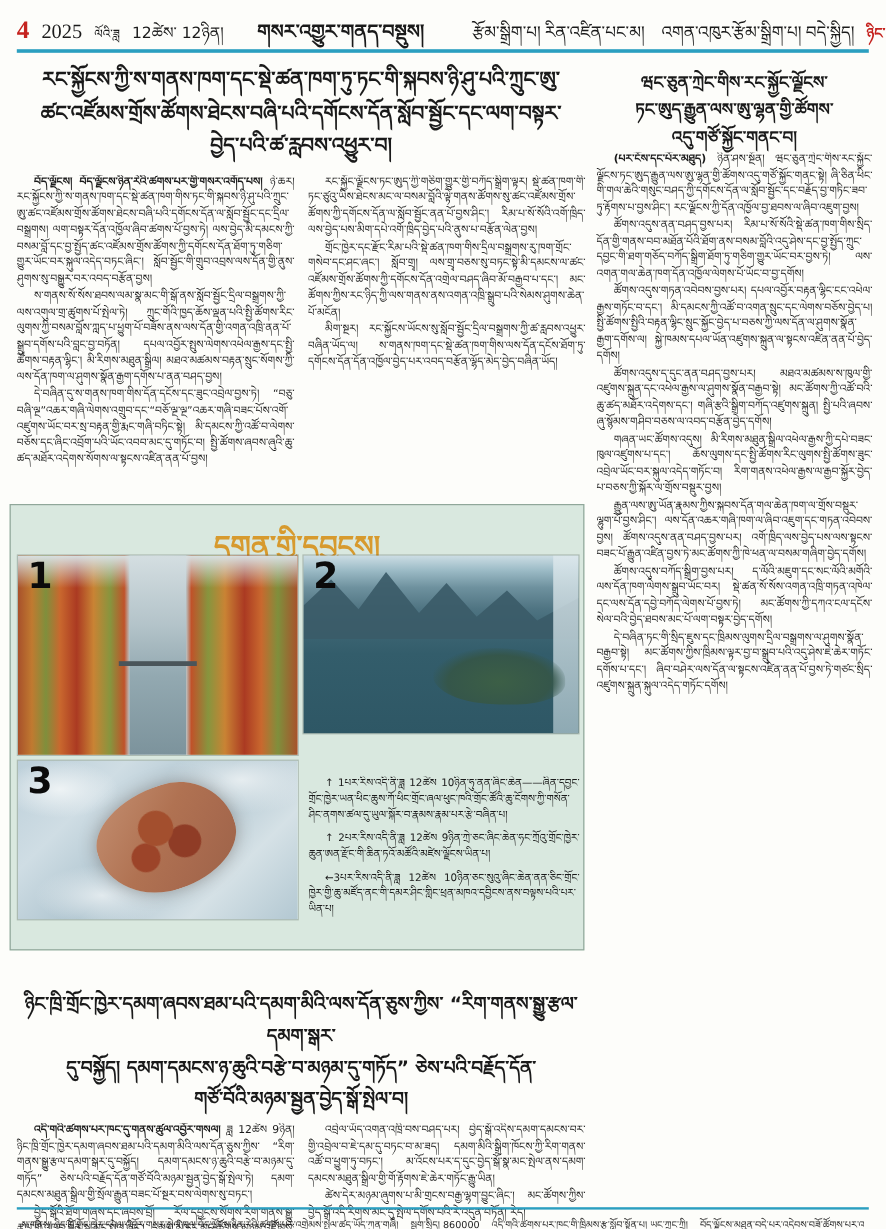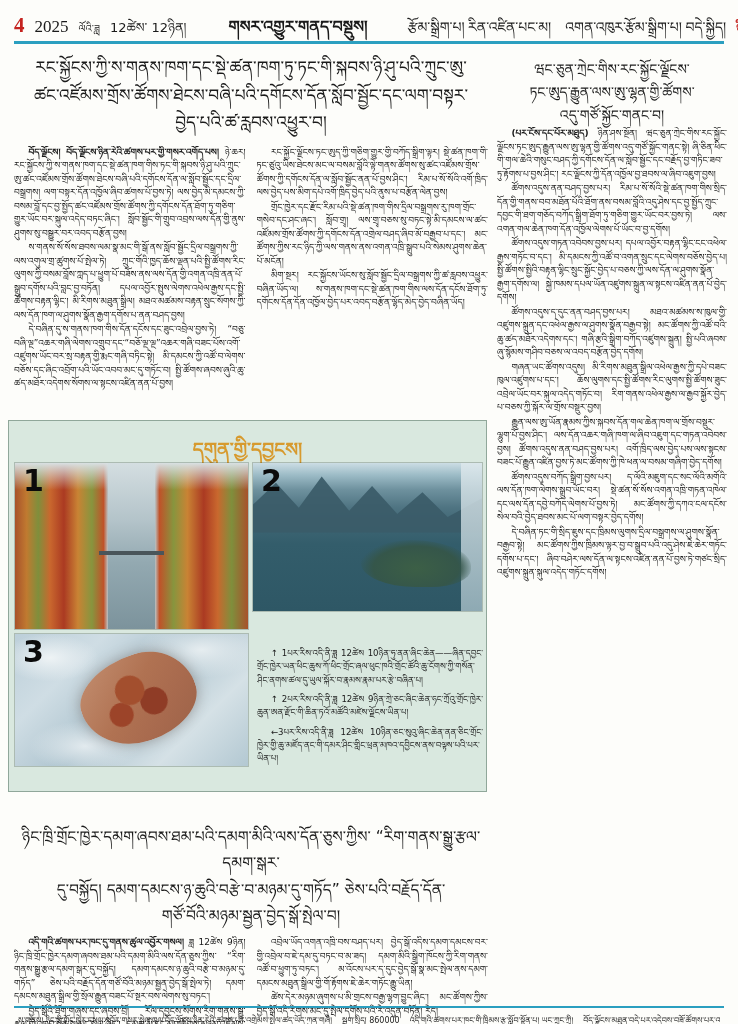--- a/index.html
+++ b/index.html
@@ -8,41 +8,41 @@
     position:relative; width:738px; height:1024px; overflow:hidden;
     background:#fdfdfa; font-family:"DejaVu Sans","Liberation Sans",sans-serif; color:#1a1a1a;
   }
   
   .header { position:absolute; top:9px; left:14px; right:14px; height:30px;
     display:flex; align-items:baseline; gap:10px; white-space:nowrap; }
   .page-num { color:#c5231f; font-family:"Liberation Serif",serif; font-size:21px; font-weight:bold; }
   .year { font-family:"Liberation Serif",serif; font-size:17px; }
   .date-small { font-size:10px; }
   .date-big { font-size:13px; }
-  .masthead { font-size:16px; font-weight:bold; margin-left:32px; }
+  .masthead { font-size:16px; font-weight:bold; margin-left:18px; }
   .editors { font-size:14px; margin-left:30px; display:flex; gap:14px;font-family:Liberation Serif, serif; }
   .paper-name { color:#c5231f; font-size:12px; font-weight:bold; margin-left:auto; }
   .rule-teal { position:absolute; left:14px; right:14px; height:3px; background:#2b9fc0; }
   .rule-top { top:41px; }
   .rule-bottom { top:1006px; height:2px; }
   
-  .hl { text-align:center; font-weight:normal; }
+  .hl { text-align:center; font-weight:bold; }
   .body-cols { display:flex; gap:11px; }
   .col { text-align:justify; overflow:hidden; font-size:9px; line-height:1.5; }
   .col p, .caps p { text-indent:1.6em; margin-bottom:1px; }
   .lead { font-weight:bold; }
   
   .art-top { position:absolute; top:54px; left:14px; width:474px; }
   .art-top .hl { font-size:17px; line-height:1.62; }
   .art-top .body-cols { margin-top:9px;gap:11px; }
   .art-top .col { width:232px; height:256px; }
   
   .photo-box { position:absolute; top:420px; left:8px; width:479px; height:372px;
     background:#d9e8df; border:1px solid #90a79a; }
-  .photo-title { text-align:center; color:#d79a2e; font-size:19px; font-weight:bold; padding-top:7px; }
+  .photo-title { text-align:center; color:#d79a2e; font-size:24px; font-weight:bold; padding-top:7px; }
   .photo { position:absolute; overflow:hidden; box-shadow:0 0 0 1px rgba(40,50,45,.25); }
   .pnum { position:absolute; top:0; left:8px; font-size:30px; font-weight:bold; color:#0b0b0b; z-index:3; }
   .photo-1 { left:6px; top:42px; width:233px; height:166px;
     background:linear-gradient(90deg,#a8512b 0%,#c07a30 5%,#7f8f3c 10%,#c9682e 15%,#ab3a22 21%,#c98334 27%,#87953e 33%,#c05229 38%,#b9c9cd 40%,#cfdadd 50%,#b9c9cd 60%,#c05229 62%,#87953e 68%,#c98334 74%,#ab3a22 81%,#c9682e 87%,#7f8f3c 93%,#a8512b 100%); }
   .photo-1::before { content:''; position:absolute; left:0; right:0; top:0; height:16%;
     background:linear-gradient(180deg,#d8e0e2,rgba(216,224,226,0)); }
   .canal { position:absolute; left:40%; width:20%; top:0; bottom:0;
     background:linear-gradient(180deg,#d4dee1 0%,#b3c3c9 35%,#93a9b1 60%,#7c939c 100%); }
   .bridge { position:absolute; left:36%; width:28%; top:53%; height:4px; background:#4a555a; }
   .photo-2 { left:244px; top:42px; width:229px; height:148px;

